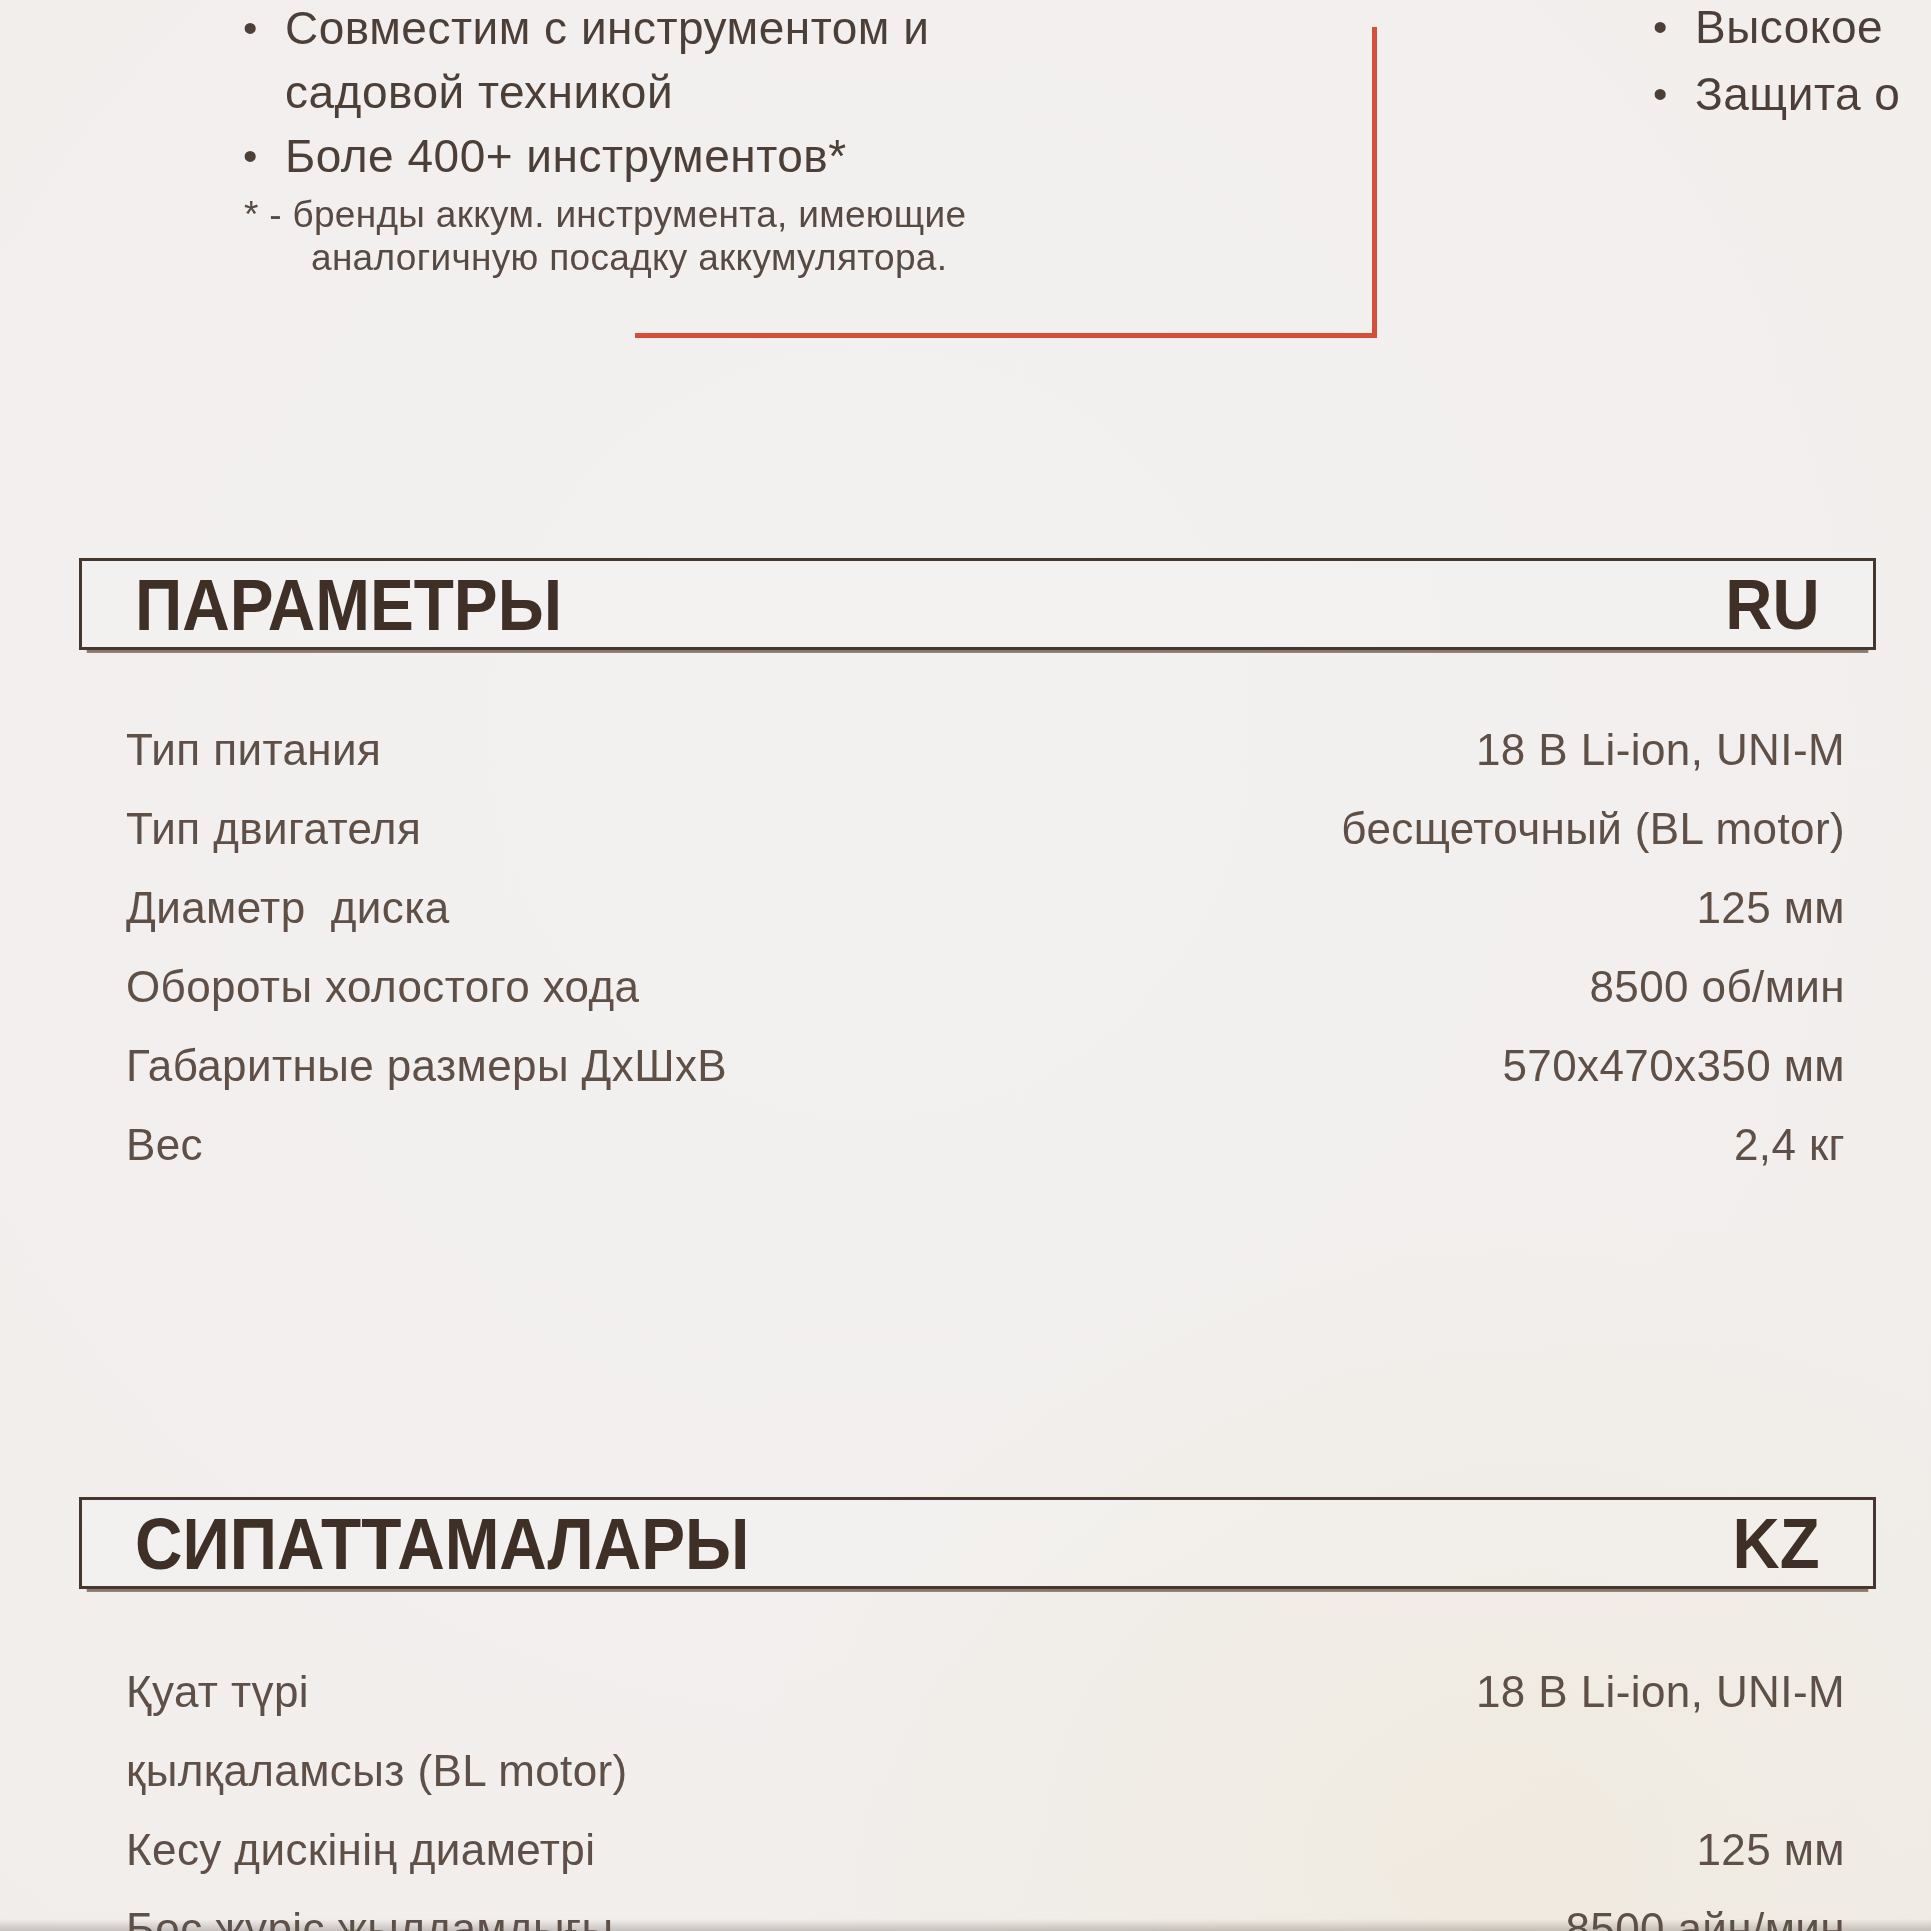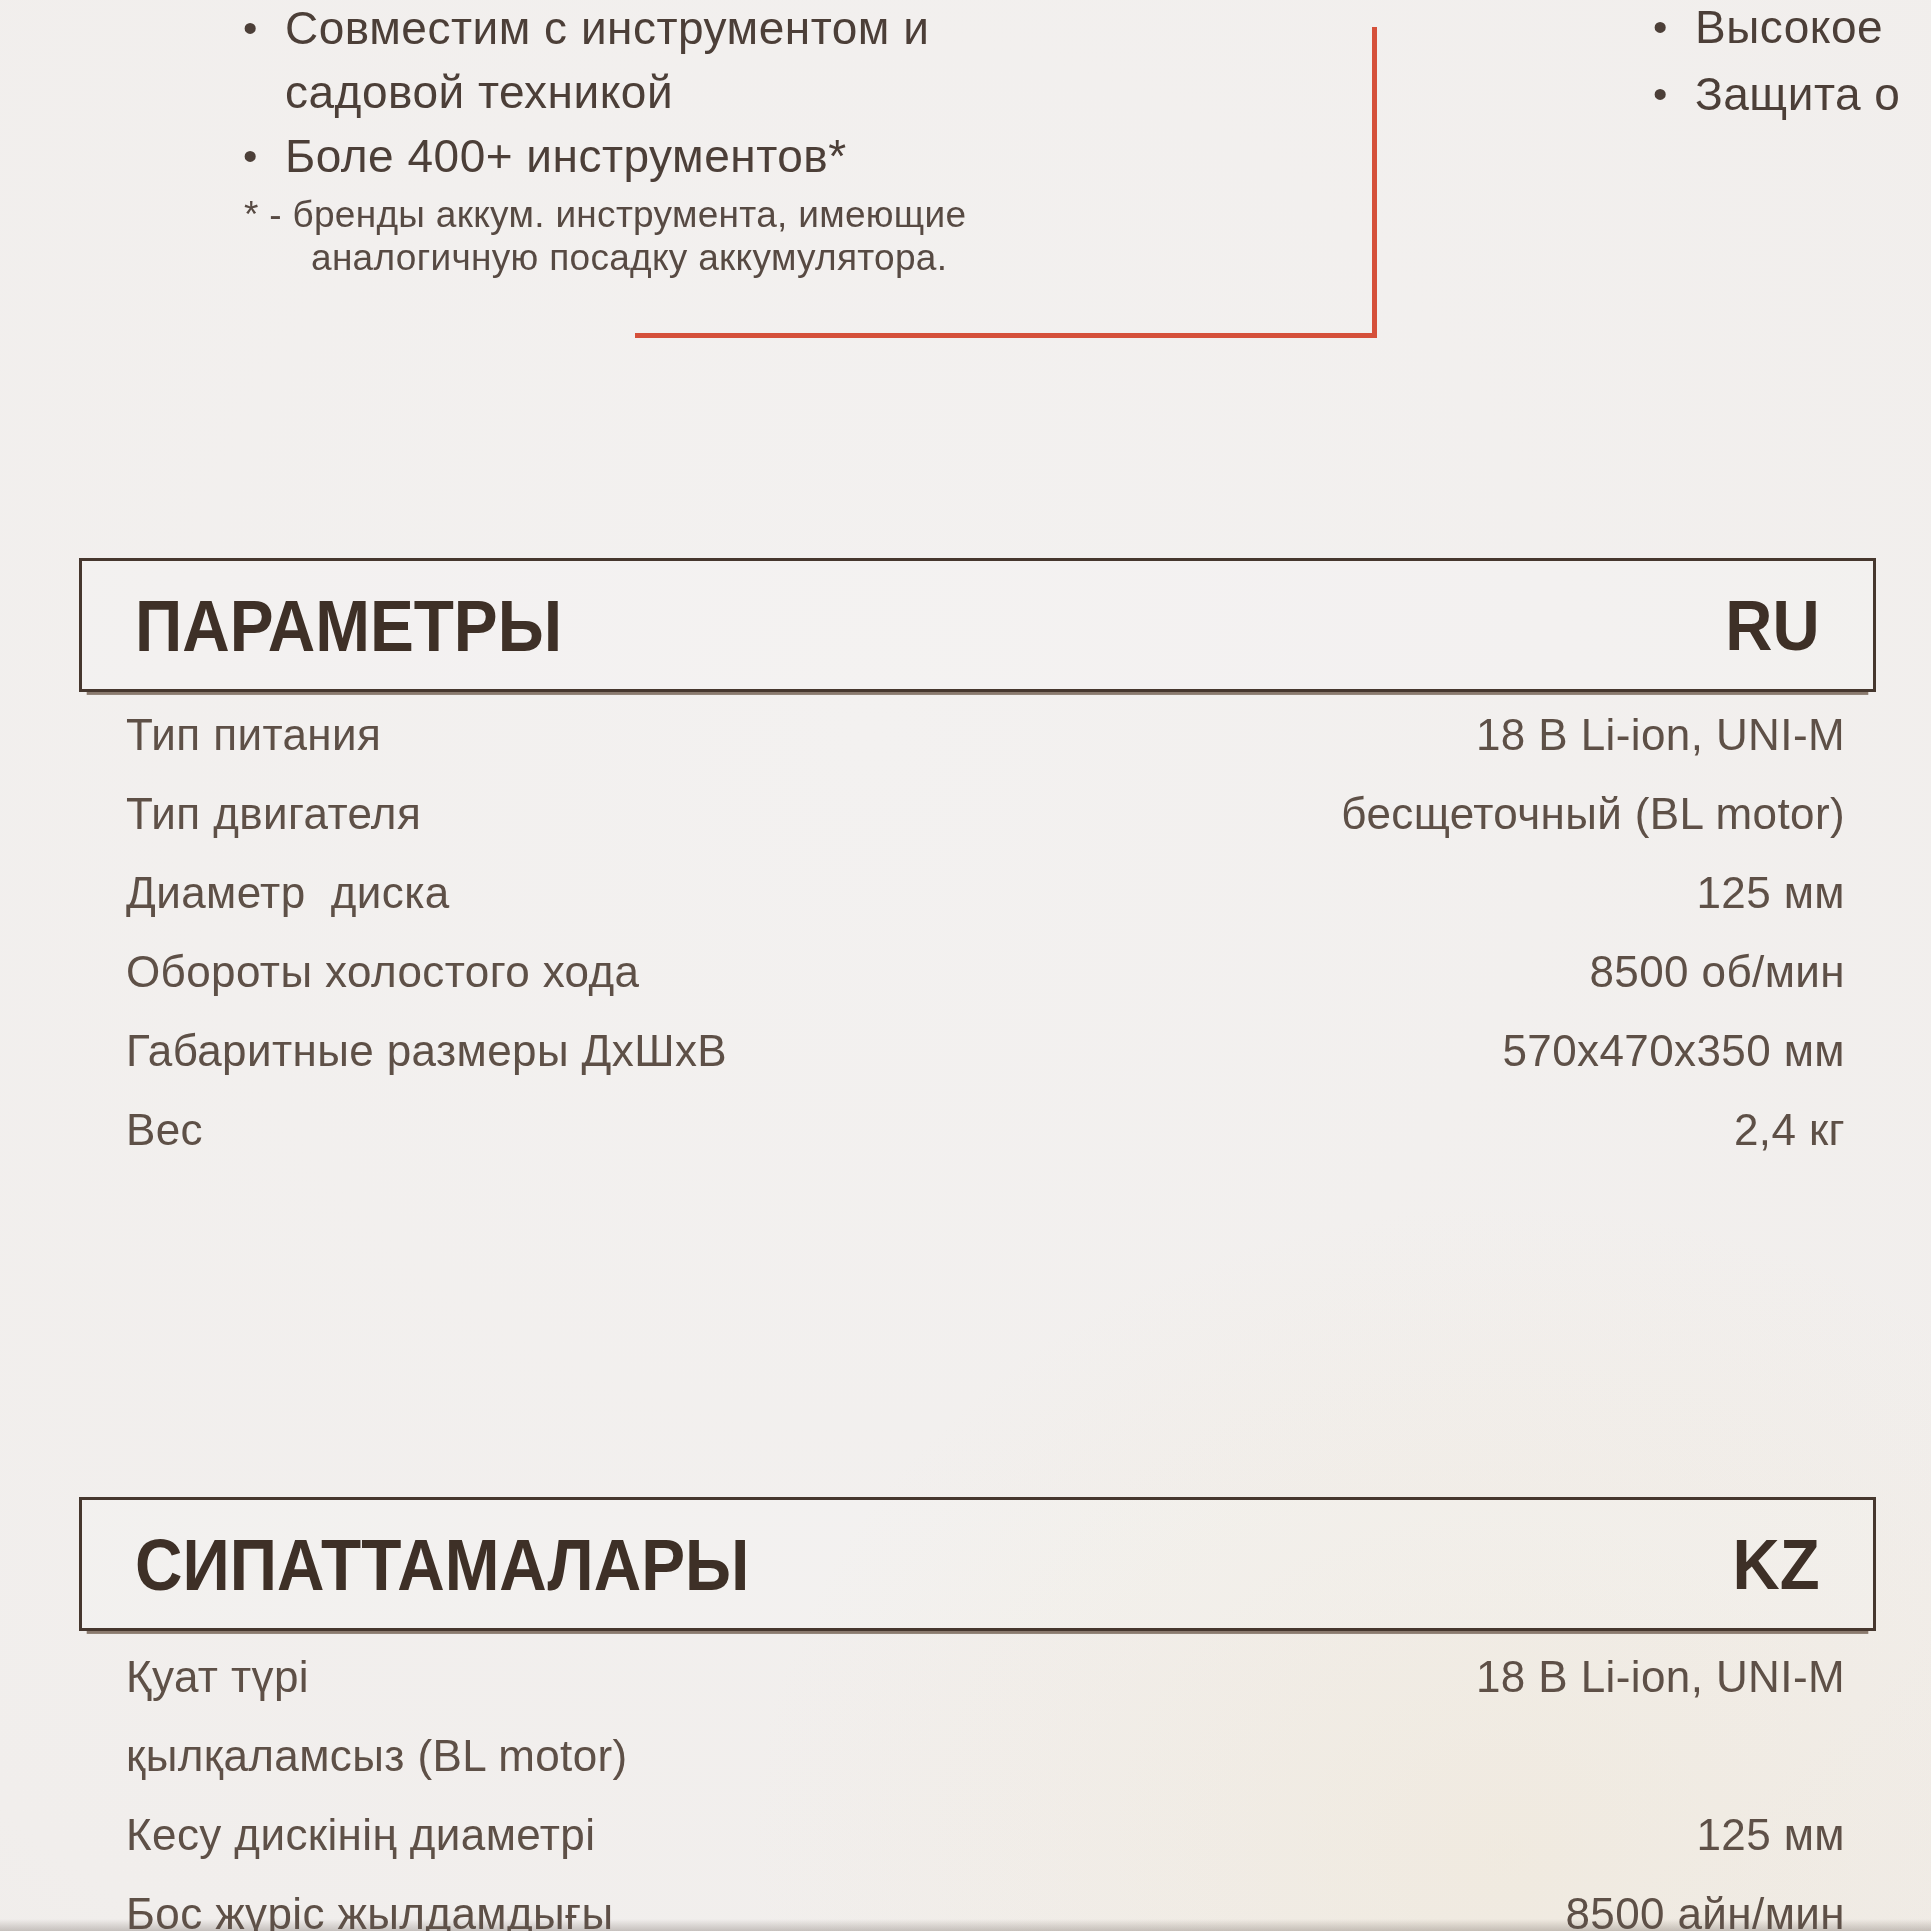--- a/index.html
+++ b/index.html
@@ -37,21 +37,21 @@
     position:absolute;left:1653px;top:-5.8px;
     font-size:46px;line-height:67px;
     color:#4c3f38;letter-spacing:0.5px;
     white-space:nowrap;
   }
   
   .red-v{position:absolute;left:1372px;top:27px;width:4.8px;height:311px;background:#d5503a;}
   .red-h{position:absolute;left:635px;top:333px;width:742px;height:4.8px;background:#d5503a;}
   
   .sec-box{
-    position:absolute;left:79px;width:1797px;height:134px;
+    position:absolute;left:79px;width:1797px;height:92px;
     box-sizing:border-box;
     border:3.9px solid #46372e;
     box-shadow:0 10.6px 0 -7.7px #8a7a6e;
     display:flex;justify-content:space-between;align-items:center;
     padding:0 53px;
     background:rgba(255,255,255,0.12);
   }
   .sec-box.ru{top:558px;}
   .sec-box.kz{top:1497px;}
   .sec-title{
@@ -61,21 +61,21 @@
   .sec-lang{
     font-size:71px;font-weight:700;color:#3e3027;
     transform:scaleX(0.92);transform-origin:right center;white-space:nowrap;
   }
   
   .rows{position:absolute;left:126px;width:1719px;}
   .rows.ru{top:710px;}
   .rows.kz{top:1652px;}
   .row{
     height:79px;
-    display:flex;justify-content:space-between;
+    display:flex;justify-content:space-between;align-items:center;
     font-size:44px;color:#5e5047;letter-spacing:0.4px;
   }
   .row .lbl{white-space:pre;}
   .row .val{white-space:pre;text-align:right;}
   
   .bottom-shade{
     position:absolute;left:0;right:0;bottom:0;height:11.6px;
     background:linear-gradient(to top, rgba(95,85,78,0.30), rgba(95,85,78,0));
   }
 </style>

